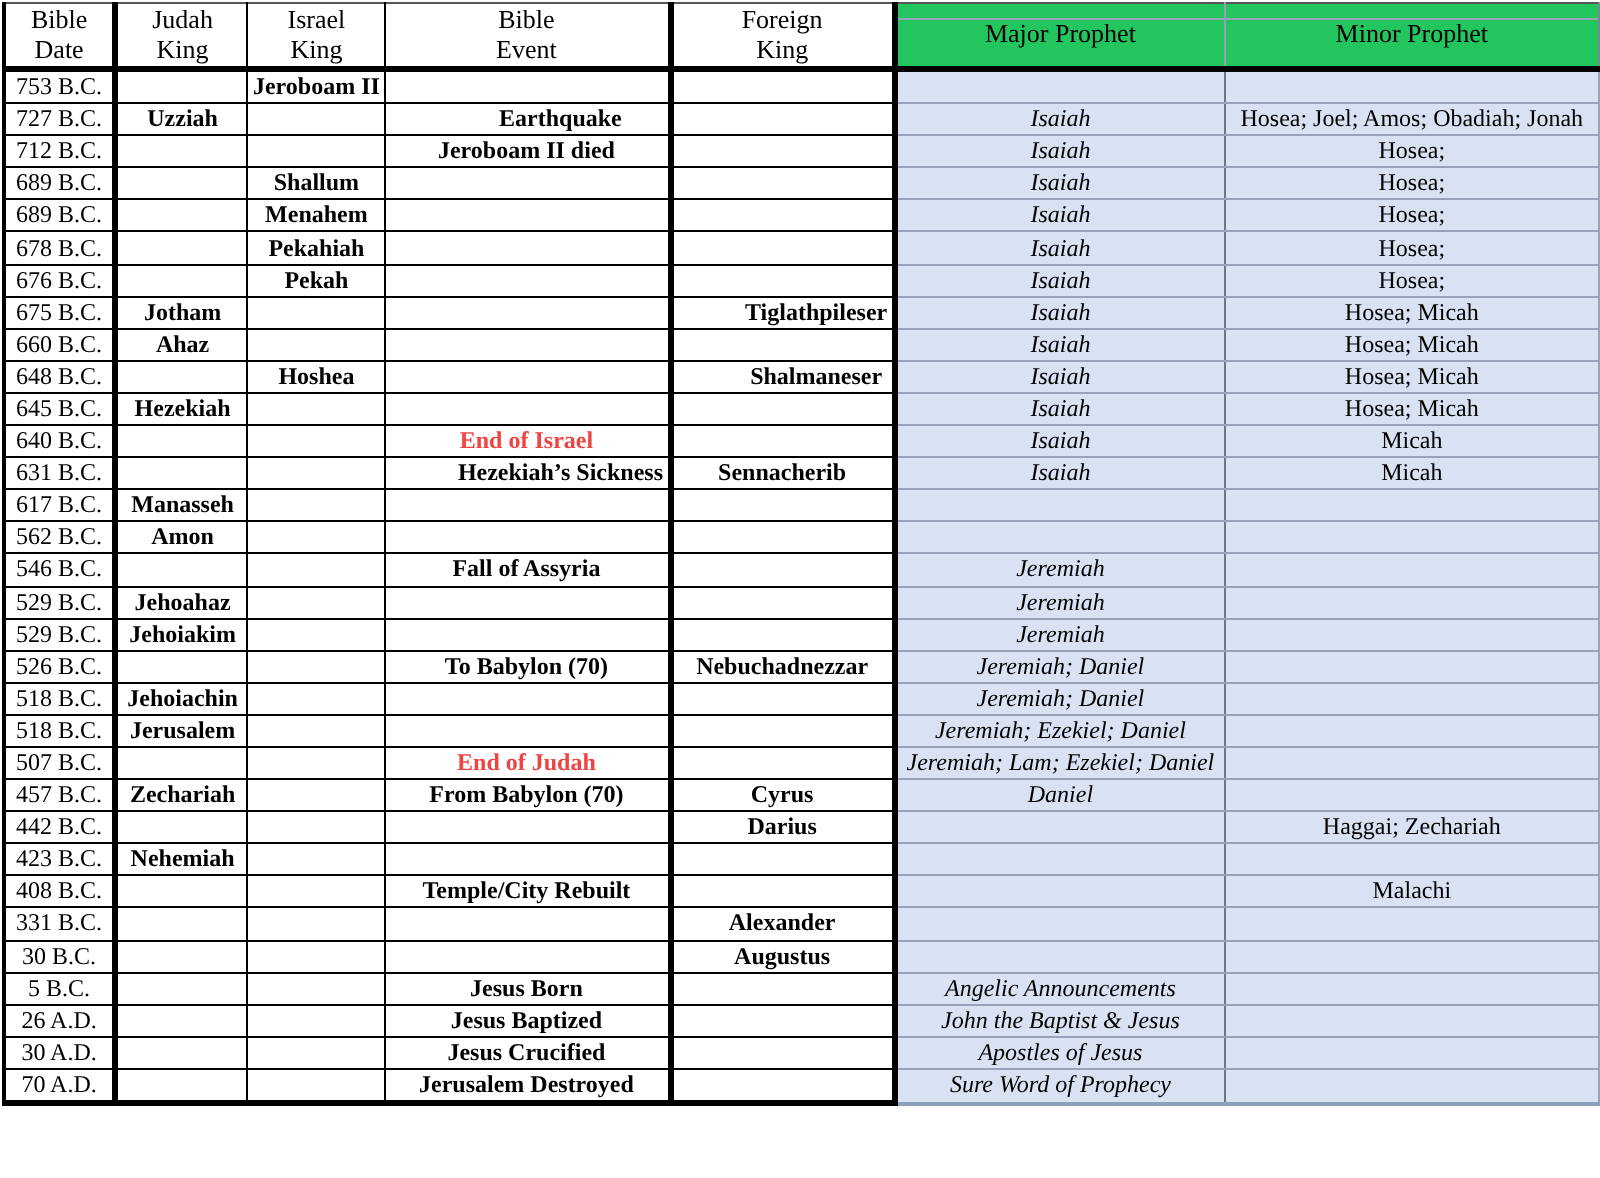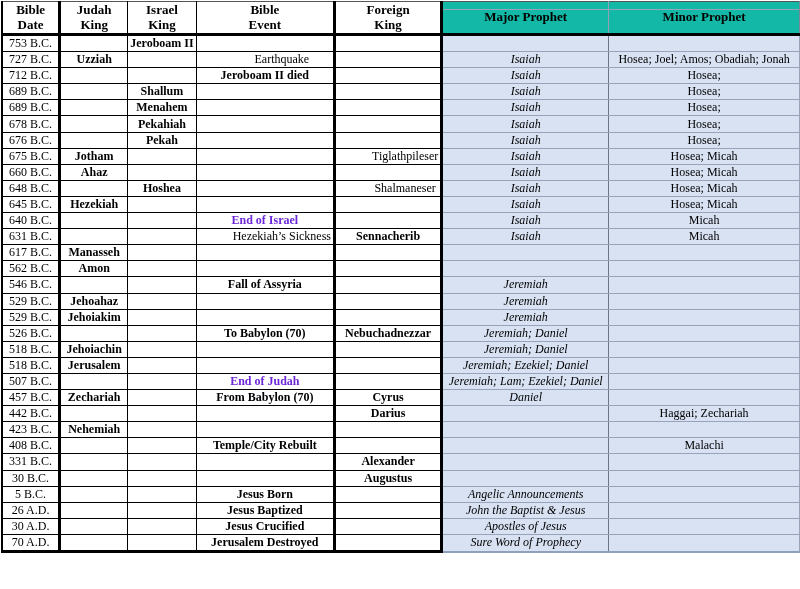--- a/index.html
+++ b/index.html
@@ -12,47 +12,47 @@
     border-collapse:collapse; table-layout:fixed;
     position:absolute; top:1px; left:1px;
     border-left:2px solid #000; border-top:1px solid #555;
   }
   th, td {
     padding:0 2px; text-align:center; vertical-align:middle;
     overflow:hidden; white-space:nowrap;
   }
   
   th {
-    height:31px; font-size:13px; font-weight:bold; line-height:1.12;
+    height:31px; font-size:13px; font-weight:normal; line-height:1.12;
     white-space:pre-line; border-bottom:3px solid #000;
     border-right:1px solid #000; background:#fff;
   }
   th.blue-hdr {
-    background:#14b8a6; position:relative;
+    background:#22c55e; position:relative;
     border-right:1px solid #95a0b6;
   }
   th.blue-hdr::before {
     content:''; position:absolute; left:0; right:0; top:7px;
     border-top:1px solid #98a3b9;
   }
   th.b-thick, td.b-thick { border-right:3px solid #000; }
   th.last-col, td.last-col { border-right:1px solid #7a8699; }
   
   td {
     height:15.1px; font-size:12px; line-height:15px;
     border-bottom:1px solid #000; border-right:1px solid #000;
   }
   td.col-judah, td.col-israel, td.col-event, td.col-foreign { font-weight:bold; }
   td.blue {
     background:#d9e2f3; font-weight:normal;
     border-bottom:1px solid #98a3b9; border-right:1px solid #98a3b9;
   }
   td.col-major.blue { border-right:1px solid #6b7588;font-style:italic; }
-  td.plain { font-weight:normal;padding-left:36px; }
-  td.red { color:#6d28d9; }
+  td.plain { font-weight:bold;padding-left:36px; }
+  td.red { color:#ef4444; }
   tr:last-child td { border-bottom:3px solid #000;text-align:center; }
   tr:last-child td.blue { border-bottom:2px solid #8fa0bd; }
 </style>
 </head>
 <body>
 
 <div class="page">
   <table class="timeline">
     <colgroup>
       <col style="width:60px">

